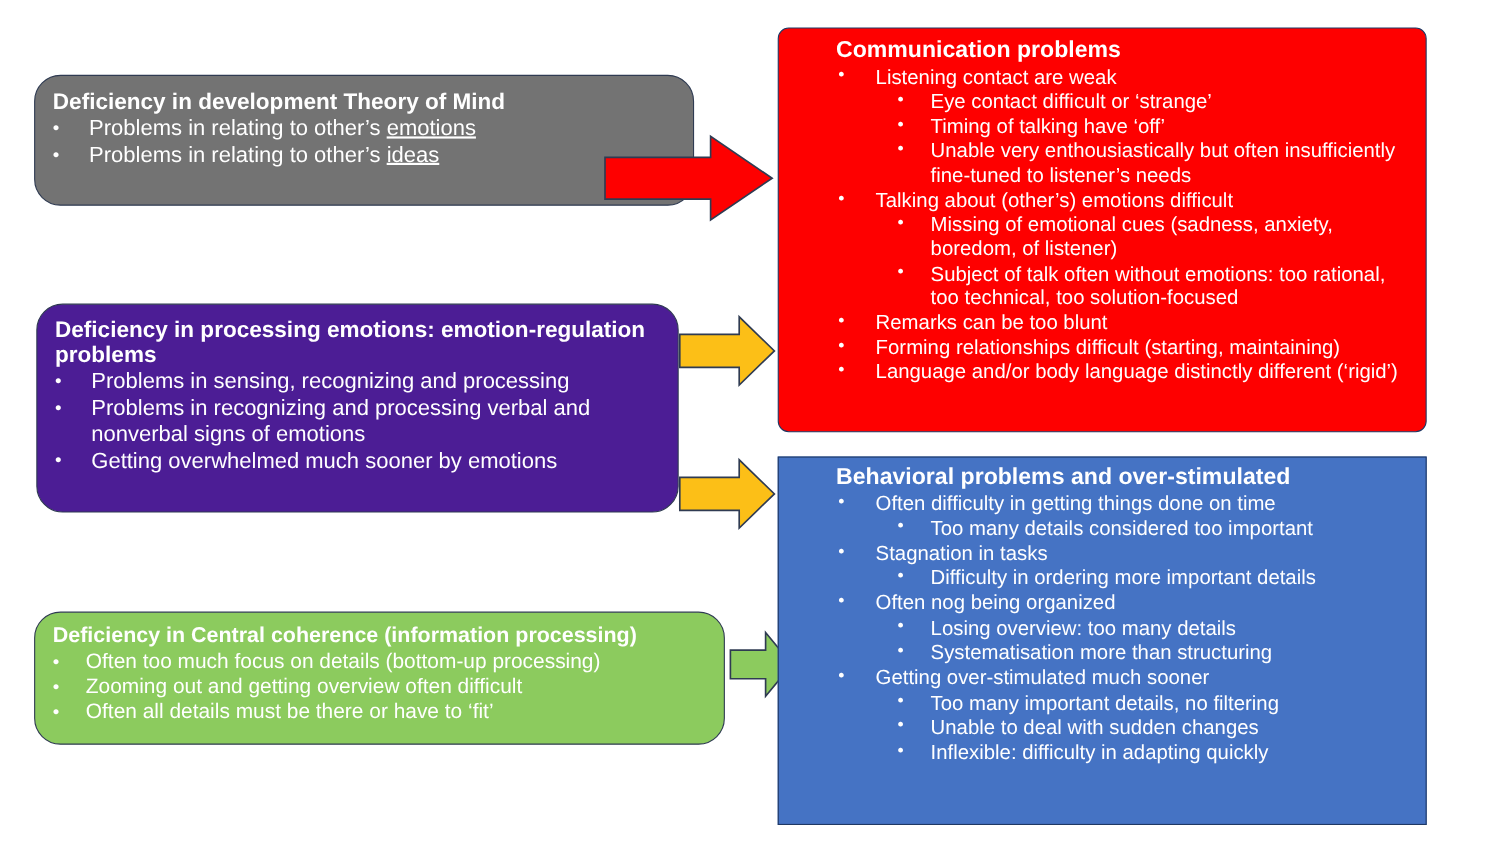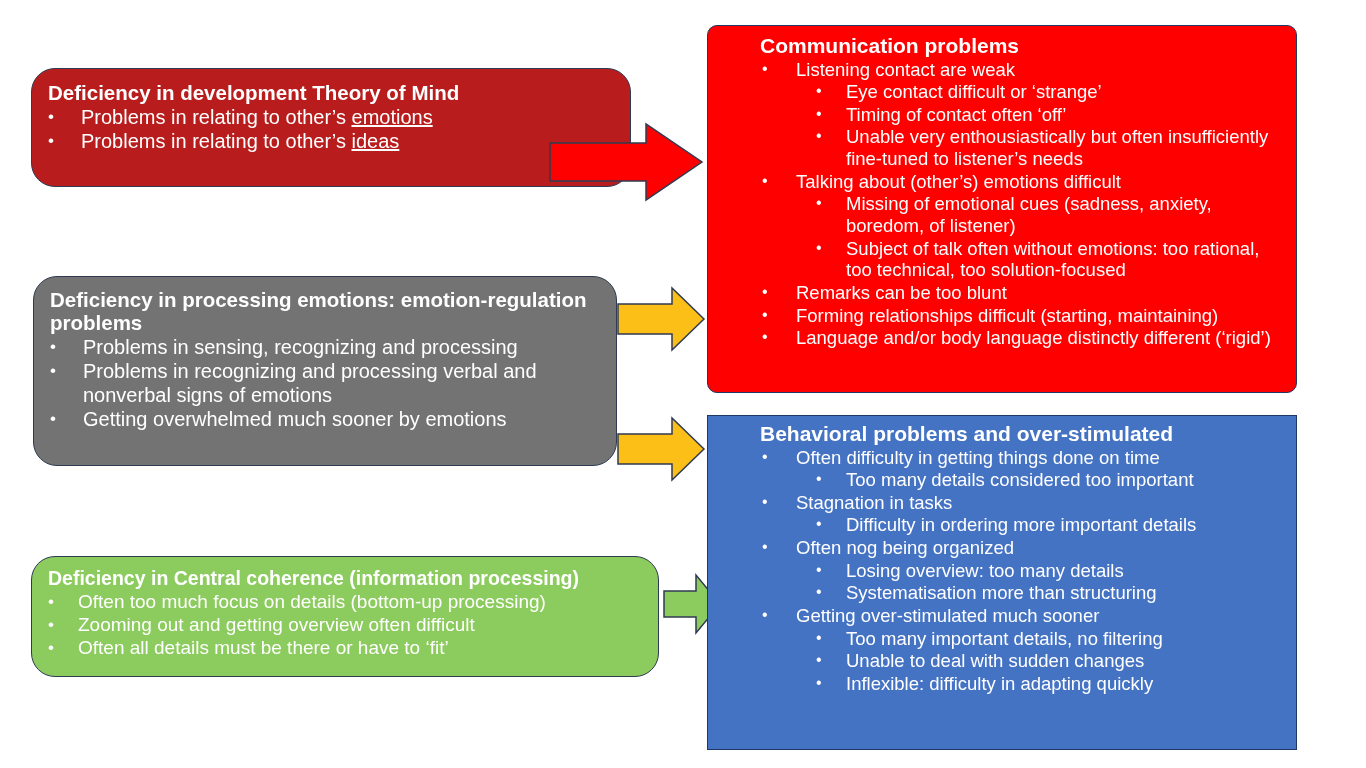--- a/index.html
+++ b/index.html
@@ -54,26 +54,26 @@
     display: block;
   }
 
   
   .left-box .box-title { font-size: 20.5px; }
   .left-box ul.bullets li { font-size: 20px; padding-left: 33px; margin-top: 1px; }
   .left-box ul.bullets li .bullet { font-size: 17px; line-height: 1.3; }
 
   #box-tom {
     left: 31px; top: 68px; width: 600px; height: 119px;
-    background: #b91c1c;
+    background: #737373;
     padding: 13px 16px 0 16px;
   }
   #box-emotion {
     left: 33px; top: 276px; width: 584px; height: 190px;
-    background: #737373;
+    background: #4c1d95;
     padding: 12px 16px 0 16px;
   }
   #box-coherence {
     left: 31px; top: 556px; width: 628px; height: 121px;
     background: #8CCB5E;
     padding: 11px 16px 12px 16px;
   }
   #box-coherence .box-title { font-size: 19.5px; }
   #box-coherence ul.bullets li { font-size: 19px; padding-left: 30px; }
 
@@ -215,21 +215,21 @@
       <li>
         <span class="bullet">•</span>
         <span class="txt">Listening contact are weak</span>
         <ul class="lvl2">
           <li>
             <span class="bullet">•</span>
             <span class="txt">Eye contact difficult or ‘strange’</span>
           </li>
           <li>
             <span class="bullet">•</span>
-            <span class="txt">Timing of contact often ‘off’</span>
+            <span class="txt">Timing of talking have ‘off’</span>
           </li>
           <li>
             <span class="bullet">•</span>
             <span class="txt">Unable very enthousiastically but often insufficiently fine-tuned to listener’s needs</span>
           </li>
         </ul>
       </li>
 
       <li>
         <span class="bullet">•</span>

